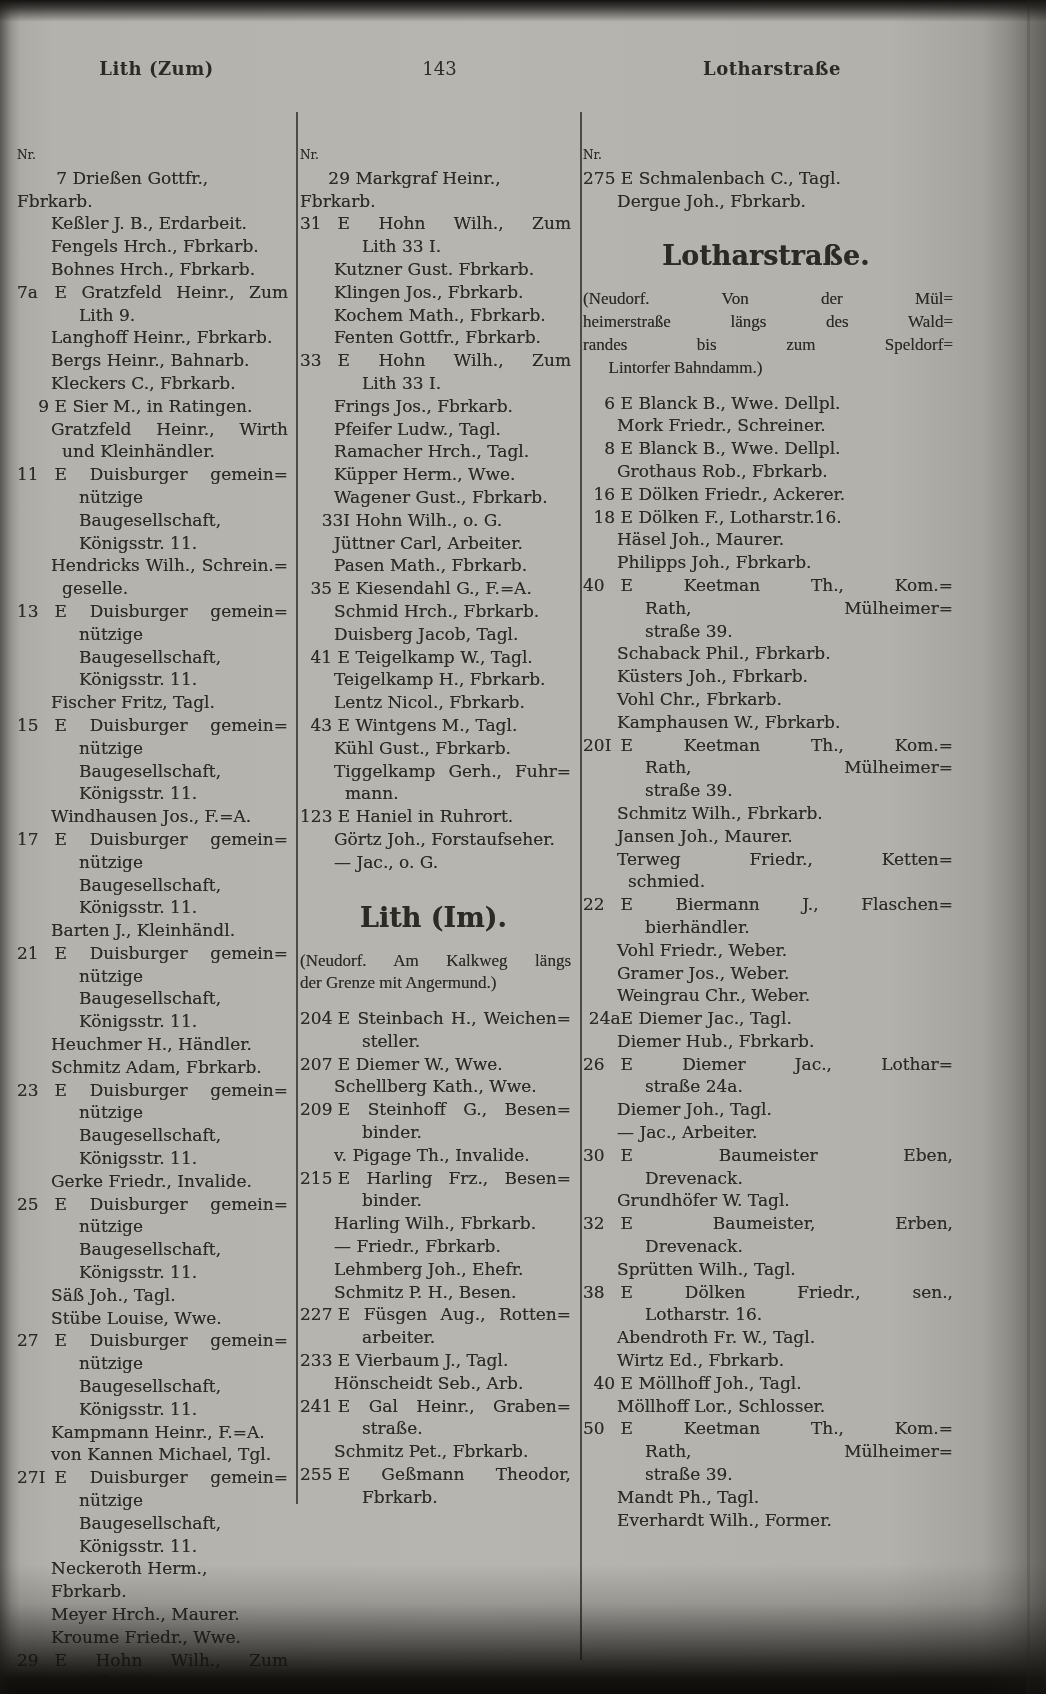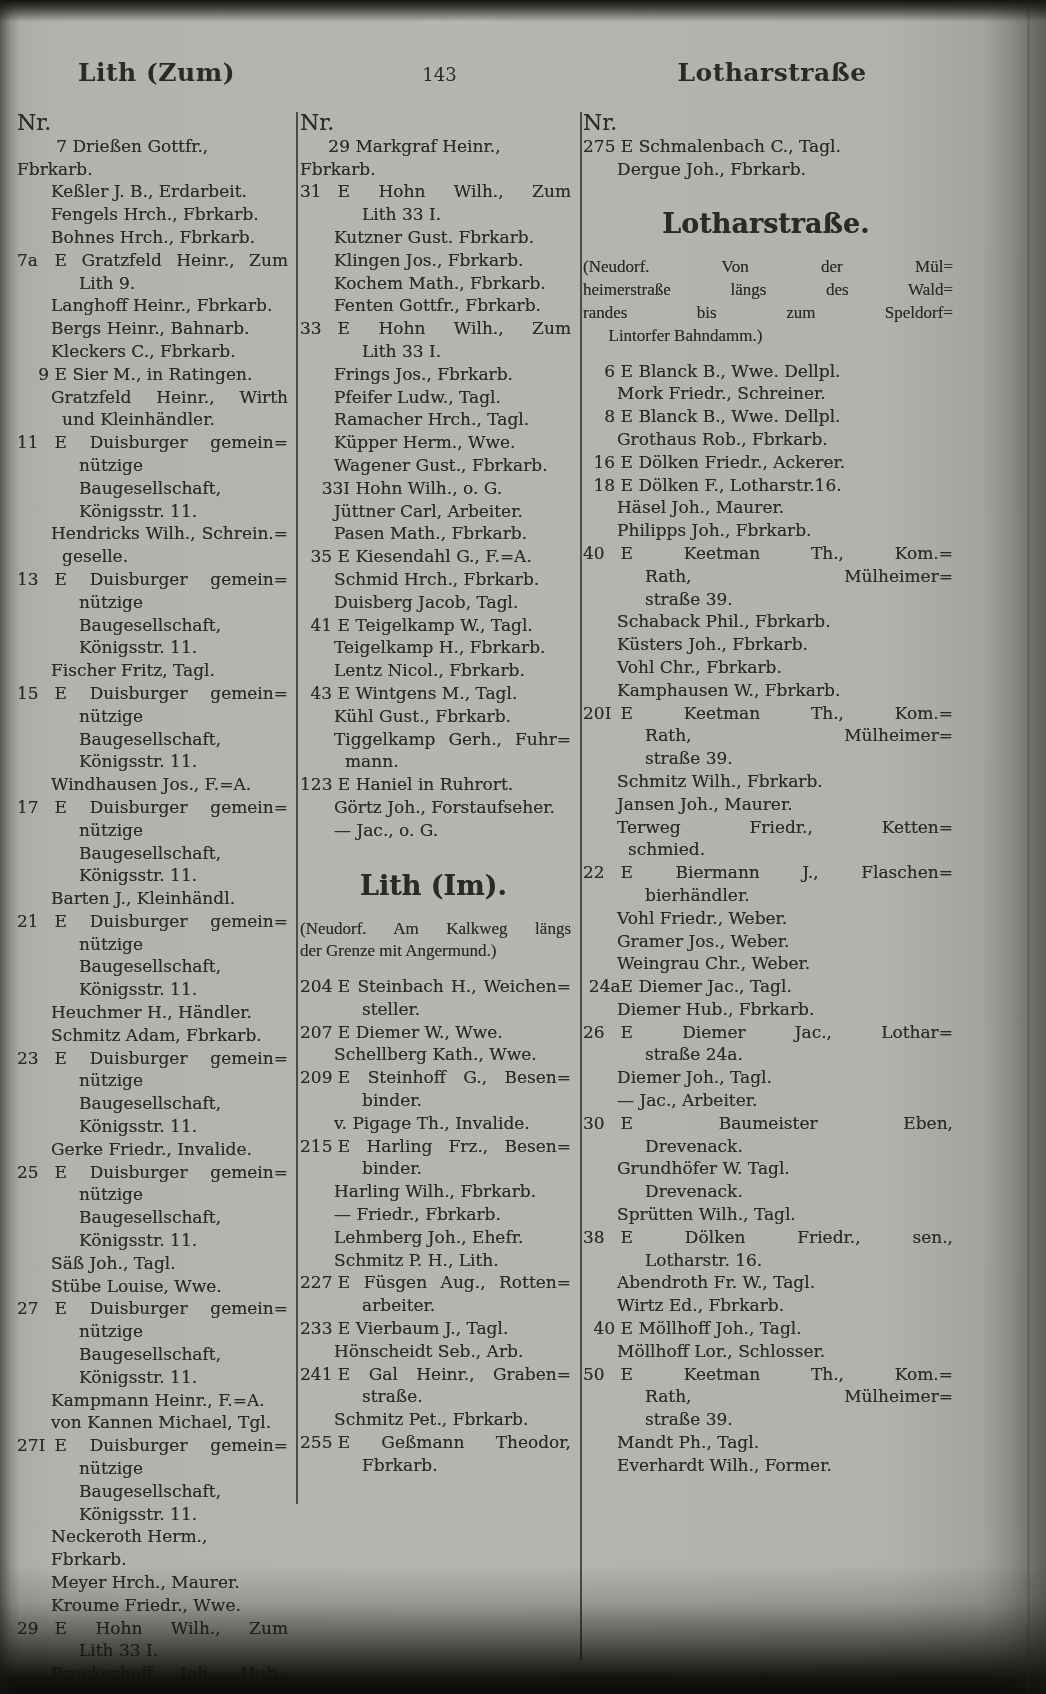--- a/index.html
+++ b/index.html
@@ -27,35 +27,35 @@
     background:linear-gradient(to left,rgba(30,28,24,0.42) 0%,rgba(30,28,24,0.14) 55%,rgba(30,28,24,0) 100%);}
   .crease{right:16px;top:0;width:3px;height:100%;background:rgba(40,38,33,0.18);}
 
   
   .runhead{
     position:absolute;top:58px;left:15px;width:948px;
     display:grid;grid-template-columns:283px 283px 382px;
     align-items:baseline;
   }
   .runhead .rh{text-align:center;}
-  .rh-title{font-weight:bold;font-size:25px;letter-spacing:0.5px;}
+  .rh-title{font-weight:bold;font-size:18px;letter-spacing:0.5px;}
   .rh-page{font-size:18px;}
 
   
   .content{
     position:absolute;top:112px;left:15px;width:948px;
     display:grid;grid-template-columns:283px 283px 382px;
   }
   .col{padding:0 10px 0 2px;box-sizing:border-box;overflow:hidden;}
   .rule{position:absolute;top:112px;width:1.5px;background:#4d4b45;}
   .rule1{left:296px;height:1392px;}
   .rule2{left:580px;height:1548px;}
 
   .col{font-size:17px;line-height:22.8px;}
-  .nr{font-size:22px;}
+  .nr{font-size:12px;margin-top:32px;}
   .line{white-space:pre-wrap;text-shadow:0 0 0.5px rgba(40,38,33,0.55);}
   .just{text-align:justify;text-align-last:justify;}
   .entry .cont{margin-left:62px;}
   .sub .line{margin-left:34px;}
   .sub .line.cont{margin-left:45px;}
   .num{display:inline-block;min-width:50px;text-align:right;white-space:pre;}
   .heading{
     font-weight:bold;font-size:27px;line-height:32px;
     text-align:center;margin:28px 4px 16px 0;
     text-shadow:0 0 0.5px rgba(30,28,24,0.6);
@@ -321,21 +321,21 @@
         <div class="entry sub">
           <div class="line">Harling Wilh., Fbrkarb.</div>
         </div>
         <div class="entry sub">
           <div class="line">— Friedr., Fbrkarb.</div>
         </div>
         <div class="entry sub">
           <div class="line">Lehmberg Joh., Ehefr.</div>
         </div>
         <div class="entry sub">
-          <div class="line">Schmitz P. H., Lith.</div>
+          <div class="line">Schmitz P. H., Besen.</div>
         </div>
         <div class="entry">
           <div class="line just"><span class="num">227 E</span> Füsgen Aug., Rotten=</div>
           <div class="line cont">arbeiter.</div>
         </div>
         <div class="entry">
           <div class="line"><span class="num">233 E</span> Vierbaum J., Tagl.</div>
         </div>
         <div class="entry sub">
           <div class="line">Hönscheidt Seb., Arb.</div>
@@ -453,20 +453,21 @@
           <div class="line">— Jac., Arbeiter.</div>
         </div>
         <div class="entry">
           <div class="line just"><span class="num">30 E</span> Baumeister Eben,</div>
           <div class="line cont">Drevenack.</div>
         </div>
         <div class="entry sub">
           <div class="line">Grundhöfer W. Tagl.</div>
         </div>
         <div class="entry">
+          <div class="line just"><span class="num">32 E</span> Baumeister, Erben,</div>
           <div class="line cont">Drevenack.</div>
         </div>
         <div class="entry sub">
           <div class="line">Sprütten Wilh., Tagl.</div>
         </div>
         <div class="entry">
           <div class="line just"><span class="num">38 E</span> Dölken Friedr., sen.,</div>
           <div class="line cont">Lotharstr. 16.</div>
         </div>
         <div class="entry sub">

